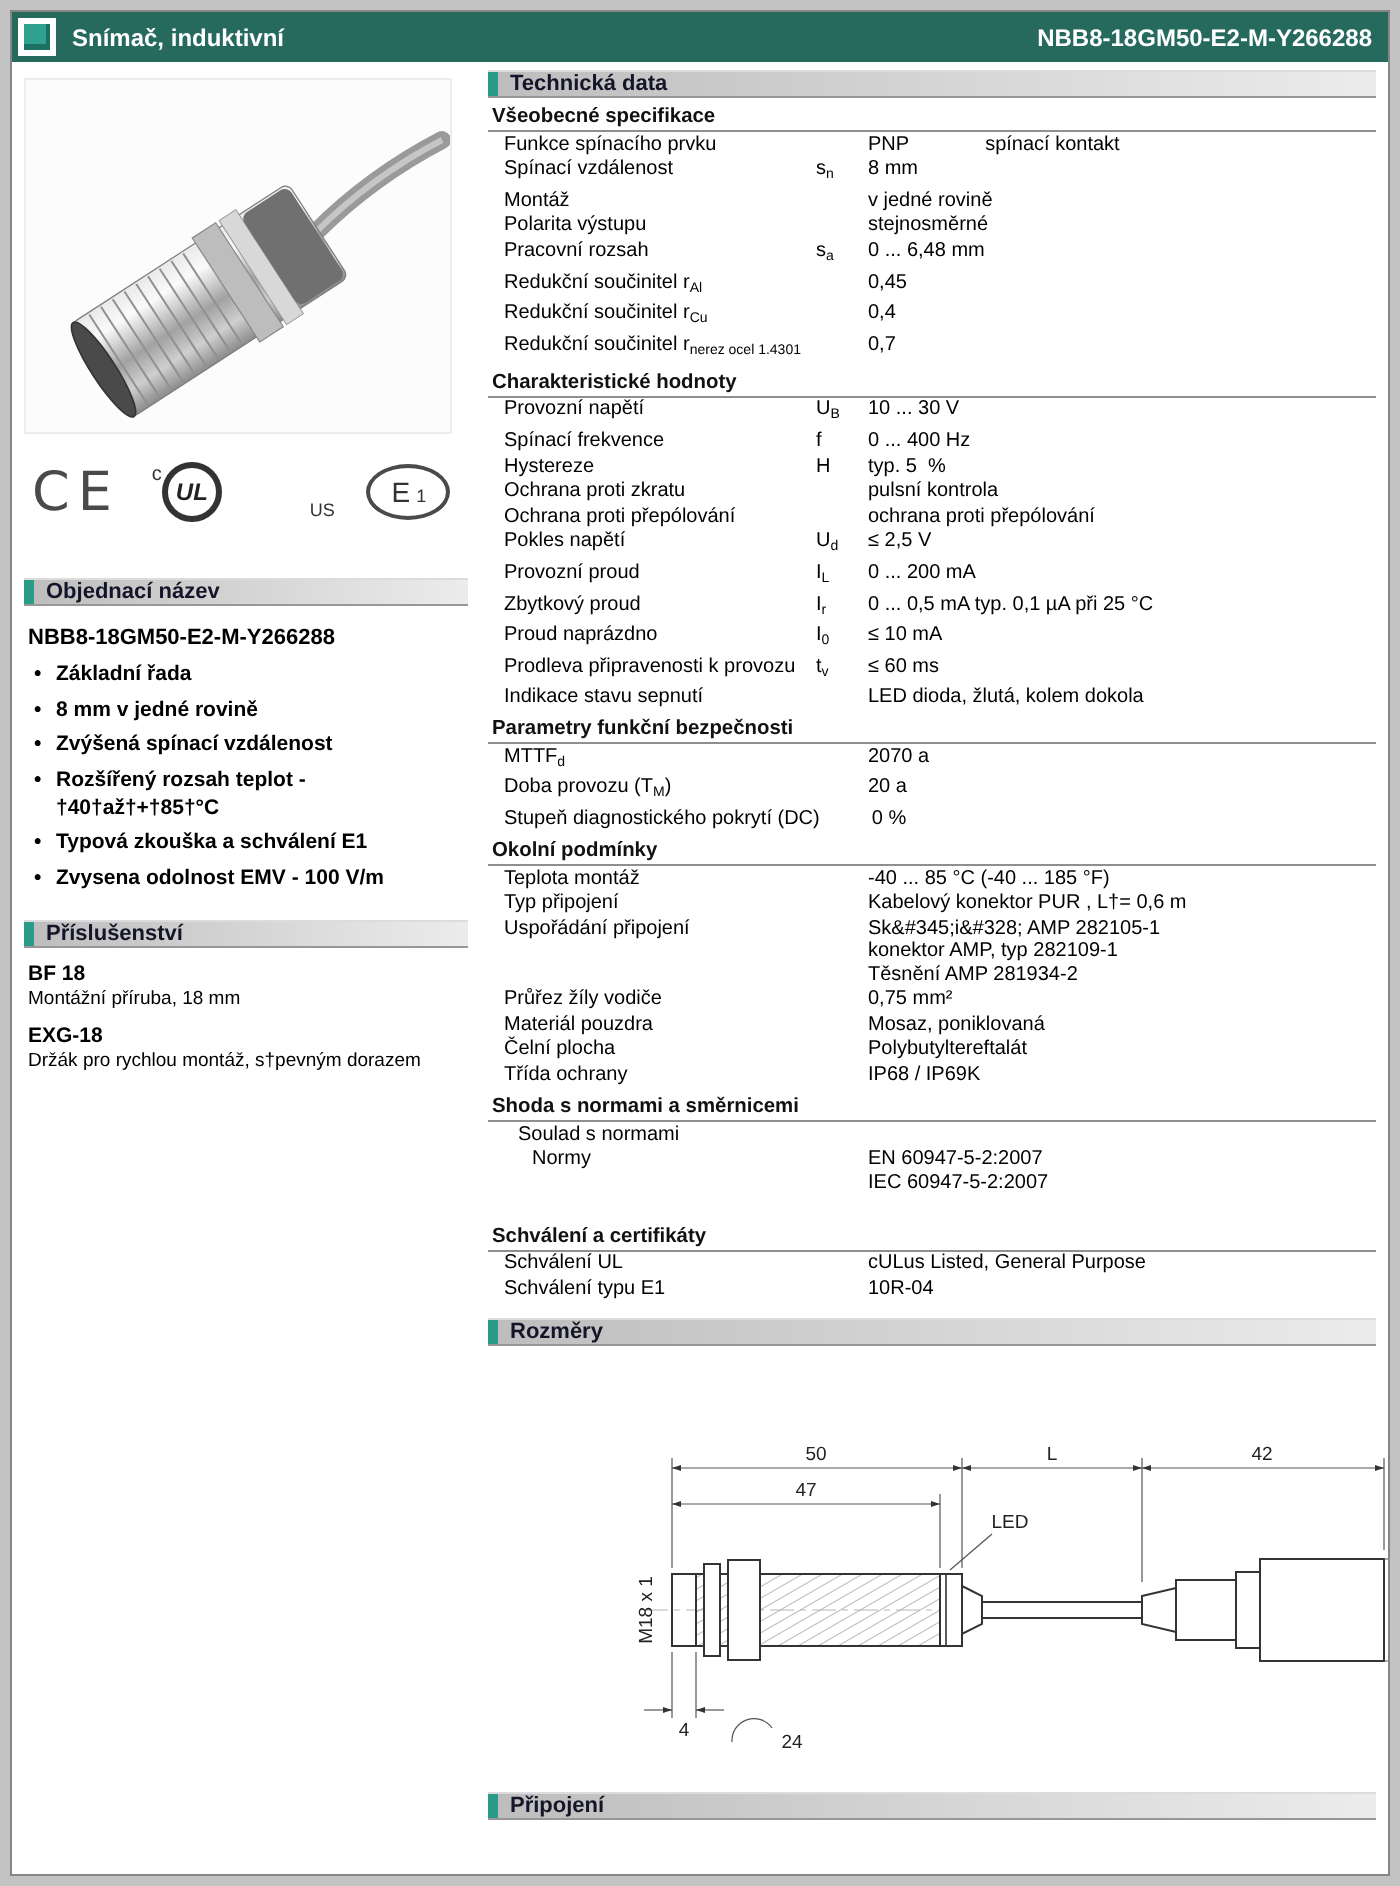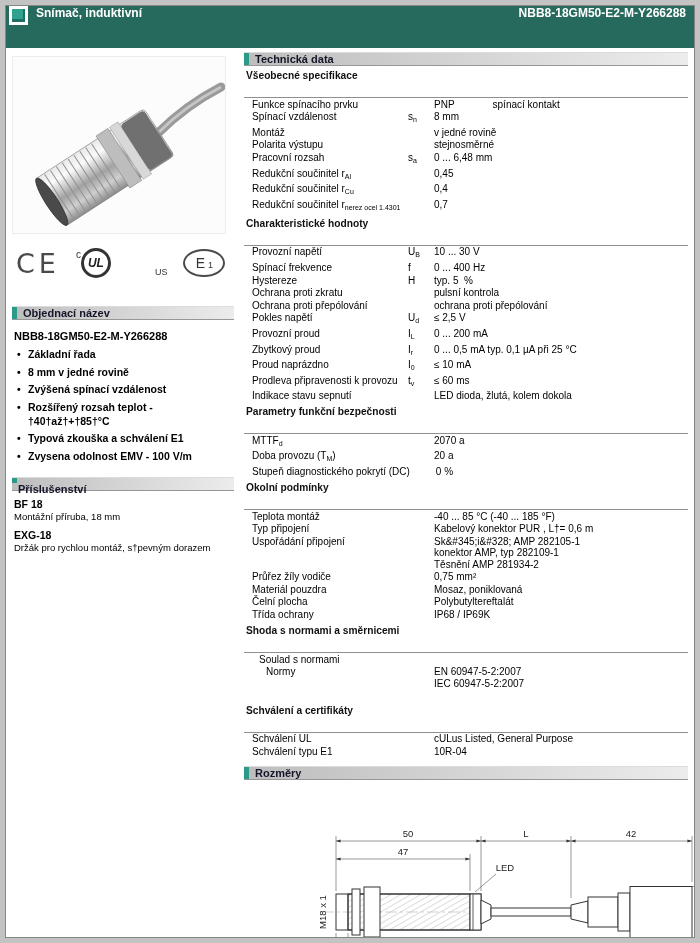--- a/index.html
+++ b/index.html
@@ -1,21 +1,21 @@
 <!DOCTYPE html>
 <html><head>
 <meta charset="utf-8">
 <style>
   * { box-sizing: border-box; }
   html,body { margin:0; padding:0; background:#9e9e9e; font-family:"Liberation Sans", sans-serif; }
   .page { width:700px; height:943px; background:#c3c3c3; padding:5px; margin:0 auto; }
   .sheet { background:#fff; height:100%; border:1px solid #868686; overflow:hidden; }
 
   
-  .topbar { height:42px; background:#26695d; display:flex; align-items:flex-start; color:#fff; font-weight:bold; font-size:12px; }
+  .topbar { height:25px; background:#26695d; display:flex; align-items:center; color:#fff; font-weight:bold; font-size:12px; }
   .logo { width:19px; height:19px; background:#fff; margin:0 8px 0 3px; position:relative; flex:0 0 19px; }
   .logo-inner { position:absolute; left:3px; top:3px; width:13px; height:13px; background:#2fa18f; border-bottom:3px solid #1d7163; border-right:2px solid #1d7163; }
   .topbar-title { flex:1; }
   .topbar-part { padding-right:8px; }
 
   .content { display:flex; gap:10px; padding:4px 6px 0 6px; }
   .leftcol { flex:0 0 222px; width:222px; }
   .rightcol { flex:1; min-width:0; }
 
   
@@ -34,25 +34,25 @@
   .e1 { width:42px; height:28px; border:2px solid #4a4a4a; border-radius:50%; display:flex; align-items:center; justify-content:center; font-size:14px; color:#333; gap:3px; }
   .e1 .small { font-size:9px; margin-top:3px; }
 
   .ordering-code { font-weight:bold; font-size:11px; margin:10px 0 4px 2px; }
   ul.features { list-style:none; margin:6px 0 0 0; padding:0; }
   ul.features li { font-weight:bold; font-size:10.5px; line-height:1.3; margin:4px 0 4px 16px; position:relative; }
   ul.features li::before { content:"•"; position:absolute; left:-11px; }
   .acc-item { margin:7px 0 0 2px; }
   .acc-name { font-weight:bold; font-size:10.5px; }
   .acc-desc { font-size:9.5px; margin-top:1px; }
-  .mt { margin-top:14px;flex-direction:column; }
+  .mt { margin-top:14px; }
 
   
   #tech-table { margin-top:2px; }
-  .t-section { font-weight:bold; font-size:10.2px; color:#111; border-bottom:1px solid #8f8f8f; padding:1px 0 16px 2px; margin-top:3px; }
+  .t-section { font-weight:bold; font-size:10.2px; color:#111; border-bottom:1px solid #8f8f8f; padding:1px 0 1px 2px; margin-top:3px; }
   .t-section.gap { margin-top:14px; }
   .t-row { display:flex; font-size:10px; line-height:11.4px; padding:0.6px 0; align-items:flex-start; }
   .t-label { flex:0 0 164px; padding-left:8px; white-space:nowrap; overflow:visible; }
   .t-sym { flex:0 0 26px; }
   .t-val { flex:1; white-space:pre-wrap; }
   .t-val2 { display:inline-block; margin-left:38px; }
   sub { font-size:7px; vertical-align:-2px; }
 
   .draw-wrap { padding:14px 0 4px 30px; }
   .conn-wrap { padding:12px 0 0 84px; }

